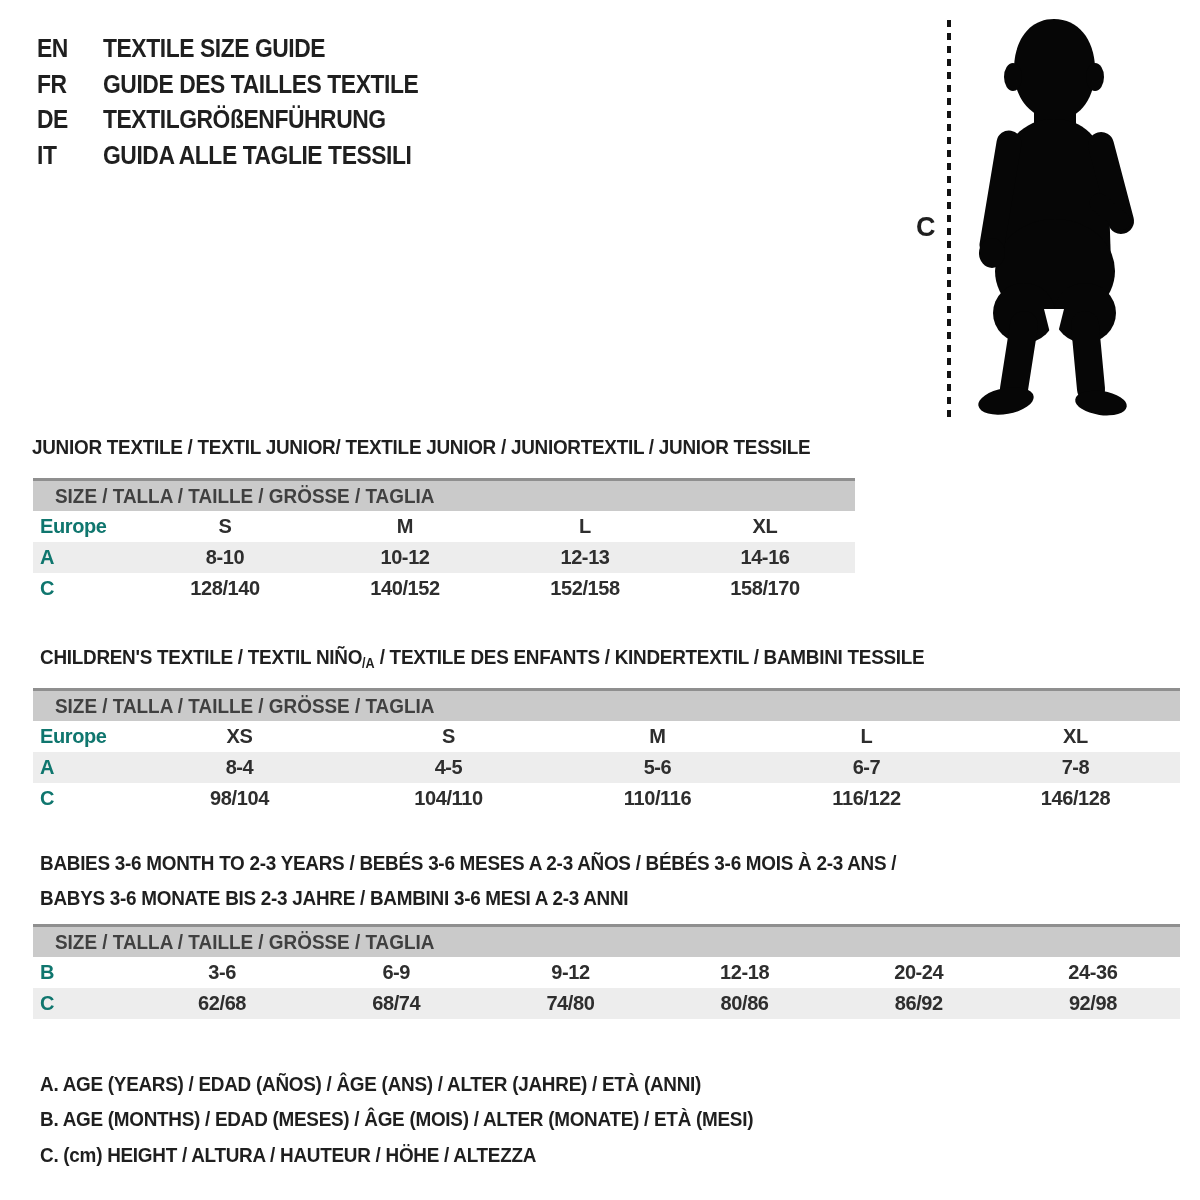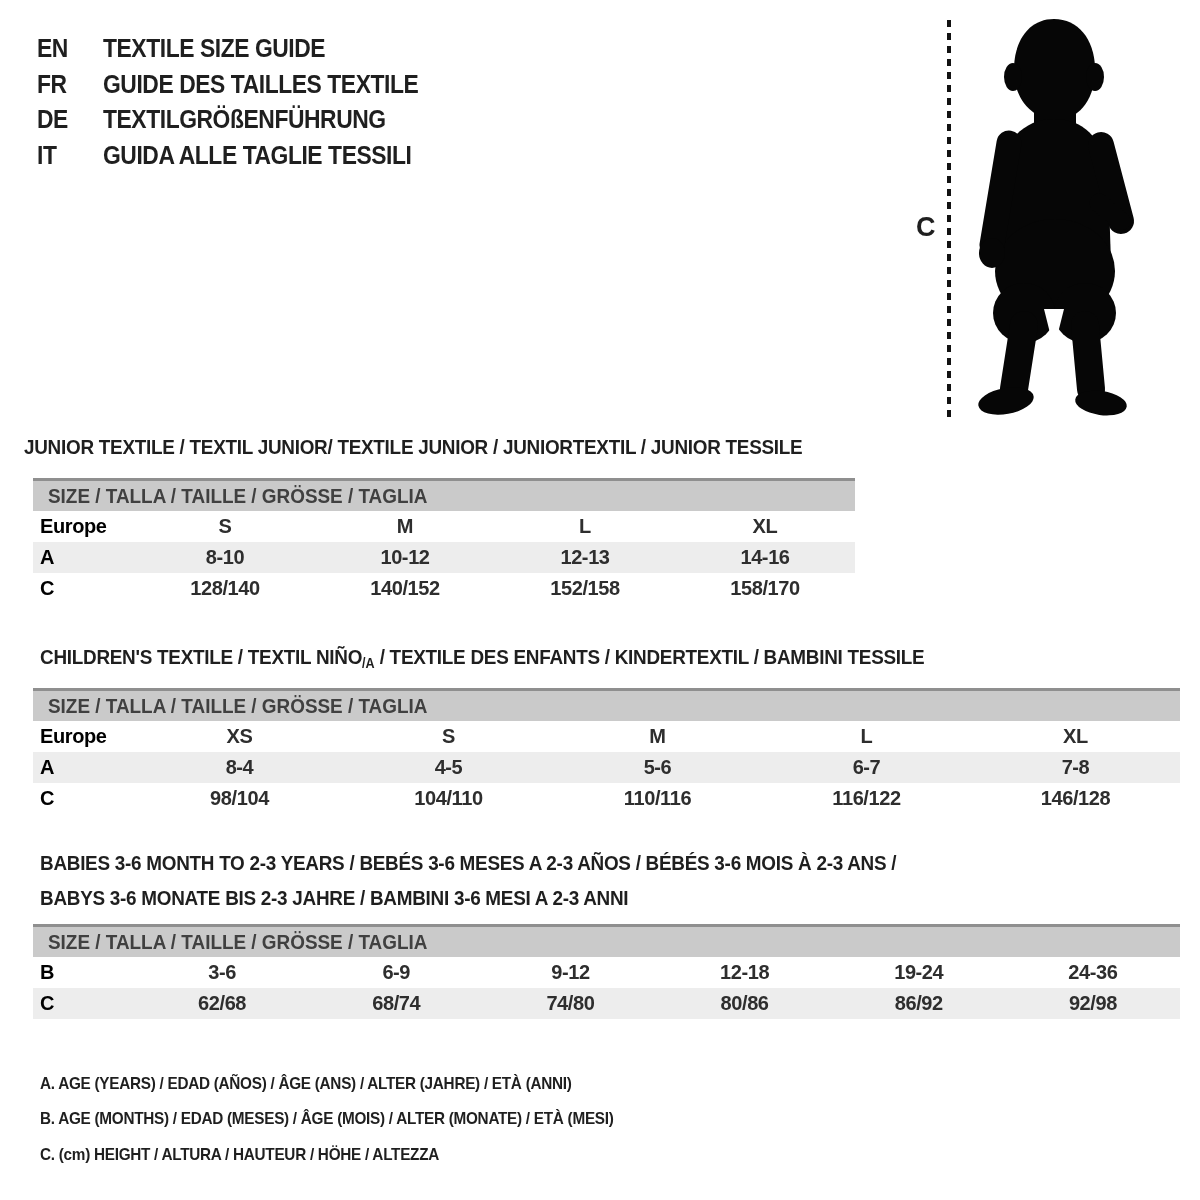--- a/index.html
+++ b/index.html
@@ -45,40 +45,40 @@
     white-space: nowrap;
   }
   .sub {
     font-size: 14px; vertical-align: -4px; letter-spacing: 0;
   }
 
   
   .sizetable { display: block; }
   .thead {
     height: 33px; background: #cacaca; border-top: 3px solid #8f8f8f;
-    line-height: 30px; padding-left: 15px;
+    line-height: 30px; padding-left: 22px;
     font-size: 21px; font-weight: bold; color: #404040;
   }
   .trow { display: grid; height: 31px; align-items: center; }
   .t4 { grid-template-columns: 102px repeat(4, 1fr); }
   .t5 { grid-template-columns: 102px repeat(5, 1fr); }
   .t6 { grid-template-columns: 102px repeat(6, 1fr); }
   .trow.shade { background: #ededed; }
   .rlabel {
-    padding-left: 7px; font-size: 20px; font-weight: bold; color: #000000;
+    padding-left: 7px; font-size: 20px; font-weight: bold; color: #0f766e;
     letter-spacing: -0.4px;
   }
   .cell {
     text-align: center; font-size: 20px; font-weight: bold; color: #2e2e2e;
     letter-spacing: -0.4px;
   }
 
   
   .legend { left: 40px; top: 1066px; }
-  .legend-line { height: 35.5px; font-size: 17px; font-weight: bold; letter-spacing: -0.3px; display: flex; align-items: center; }
+  .legend-line { height: 35.5px; font-size: 21px; font-weight: bold; letter-spacing: -0.3px; display: flex; align-items: center; }
 </style>
 </head>
 <body>
 
 <div class="abs lang-list">
   <div class="lang-row">
     <div class="lang-code"><span>EN</span></div>
     <div class="lang-title"><span>TEXTILE SIZE GUIDE</span></div>
   </div>
   <div class="lang-row">
@@ -116,21 +116,21 @@
     <path d="M124 312 L130 376" stroke-width="28"></path>
   </g>
   <g fill="#060606">
     <ellipse cx="31" cy="240" rx="13" ry="15"></ellipse>
     <ellipse cx="45" cy="388" rx="28" ry="13" transform="rotate(-10 45 388)"></ellipse>
     <ellipse cx="140" cy="390" rx="26" ry="12" transform="rotate(8 140 390)"></ellipse>
   </g>
   <path d="M93 336 L83 296 L103 296 Z" fill="#ffffff"></path>
 </svg>
 
-<div class="abs sec-heading" style="left:24px; top:434px;">
+<div class="abs sec-heading" style="left:32px; top:434px;">
   <span class="cond">JUNIOR TEXTILE / TEXTIL JUNIOR/ TEXTILE JUNIOR / JUNIORTEXTIL / JUNIOR TESSILE</span>
 </div>
 <div class="abs sizetable" style="left:33px; top:478px; width:822px;">
   <div class="thead"><span class="cond">SIZE / TALLA / TAILLE / GRÖSSE / TAGLIA</span></div>
   <div class="trow t4">
     <div class="rlabel">Europe</div>
     <div class="cell">S</div>
     <div class="cell">M</div>
     <div class="cell">L</div>
     <div class="cell">XL</div>
@@ -187,21 +187,21 @@
   <span class="cond">BABYS 3-6 MONATE BIS 2-3 JAHRE / BAMBINI 3-6 MESI A 2-3 ANNI</span>
 </div>
 <div class="abs sizetable" style="left:33px; top:924px; width:1147px;">
   <div class="thead"><span class="cond">SIZE / TALLA / TAILLE / GRÖSSE / TAGLIA</span></div>
   <div class="trow t6">
     <div class="rlabel">B</div>
     <div class="cell">3-6</div>
     <div class="cell">6-9</div>
     <div class="cell">9-12</div>
     <div class="cell">12-18</div>
-    <div class="cell">19-24</div>
+    <div class="cell">20-24</div>
     <div class="cell">24-36</div>
   </div>
   <div class="trow t6 shade">
     <div class="rlabel">C</div>
     <div class="cell">62/68</div>
     <div class="cell">68/74</div>
     <div class="cell">74/80</div>
     <div class="cell">80/86</div>
     <div class="cell">86/92</div>
     <div class="cell">92/98</div>

